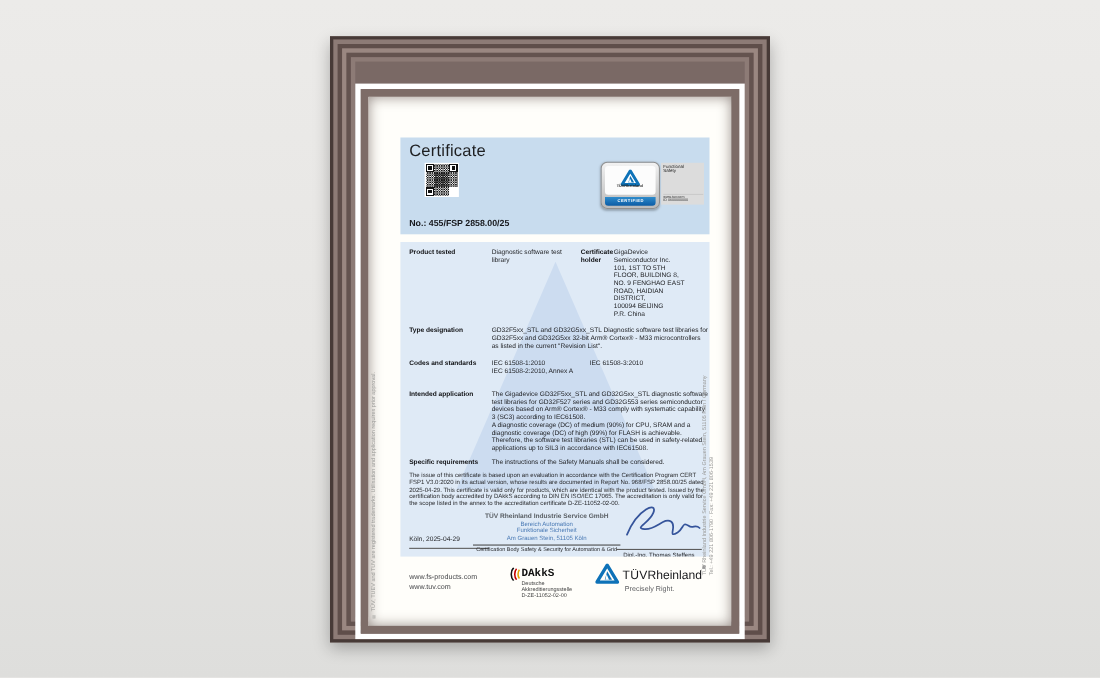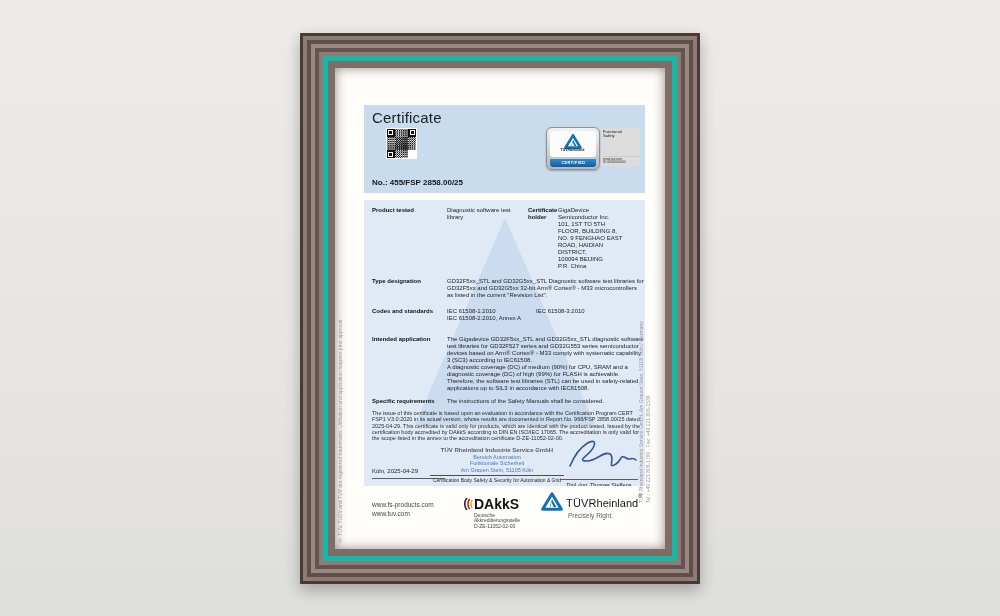--- a/index.html
+++ b/index.html
@@ -9,21 +9,21 @@
 
   
   .frame { position:absolute; left:300px; top:33px; width:400px; height:551px;
            border:3px solid #473a37; background:#7a6965; box-shadow:0 6px 14px rgba(0,0,0,.28), inset 0 0 0 1px #2f2522; }
   .f { width:100%; height:100%; }
   .f2 { border:4px solid #8d7b76; }
   .f3 { border:4px solid #5f4e4a; }
   .f4 { border:4px solid #9a8781; }
   .f5 { border:4px solid #64534f; }
   .f6 { border:4px solid #8d7b76; }
-  .f7 { border:5px solid #14b8a6; }
+  .f7 { border:5px solid #ffffff;margin-top:20px; }
   .f8 { border:7px solid #7d6c67; }
 
   
   .paper { position:relative; width:100%; height:100%; background:#fffefa;
            box-shadow:inset 0 0 12px rgba(45,28,22,.5); overflow:hidden; }
   .preline { white-space:pre-line; }
 
   .hblock { position:absolute; left:29px; top:37px; width:281px; height:88px; background:#c8dcee; }
   .bblock { position:absolute; left:29px; top:132px; width:281px; height:286px; background:#dfeaf6; overflow:hidden; }
   .wmark  { position:absolute; left:51px; top:18px; width:180px; height:207px; background:#ccdcf0;
@@ -60,21 +60,21 @@
   .sig-rule { border-top:1px solid #4c4c4c; margin-top:2px; }
   .sig-cap  { font-size:5px; color:#2a2b2e; margin-top:1px; }
   .sig-right { position:absolute; left:196px; top:279px; width:78px; text-align:center; font-size:5.5px; color:#1c1d20;
                border-top:1px solid #5c5c5c; padding-top:2px; }
   .sig-svg { position:absolute; left:196px; top:234px; width:80px; height:44px; }
 
   
   .links { position:absolute; left:37px; top:433px; font-size:6.5px; line-height:8.5px; color:#46474a; }
   .dakks { position:absolute; left:128px; top:428px; width:64px; }
   .dakks-top { display:flex; align-items:center; gap:1px; }
-  .dakks-name { font-family:Liberation Sans, sans-serif; font-weight:bold; font-size:14px; color:#111; }
+  .dakks-name { font-family:Liberation Mono, monospace; font-weight:bold; font-size:10px; color:#111; }
   .dakks-sub { font-size:5px; line-height:5.4px; color:#444; margin:1px 0 0 11px; }
   .tuvlogo { position:absolute; left:206px; top:424px; }
   .tuvlogo-row { display:flex; align-items:center; gap:3px; }
   .tuv-bold { font-size:11px; font-weight:normal; color:#17181b; letter-spacing:.2px; }
   .tuv-rest { font-size:11px; color:#17181b; }
   .tuv-reg { font-size:5px; color:#17181b; vertical-align:top; }
   .tuv-tag { font-size:6.5px; color:#5d5e61; margin:1px 0 0 27px; }
 
   .vnote { position:absolute; writing-mode:vertical-rl; transform:rotate(180deg); font-size:5px; color:#9a9a98; }
   .vleft  { left:2px;  top:240px; height:235px; }

